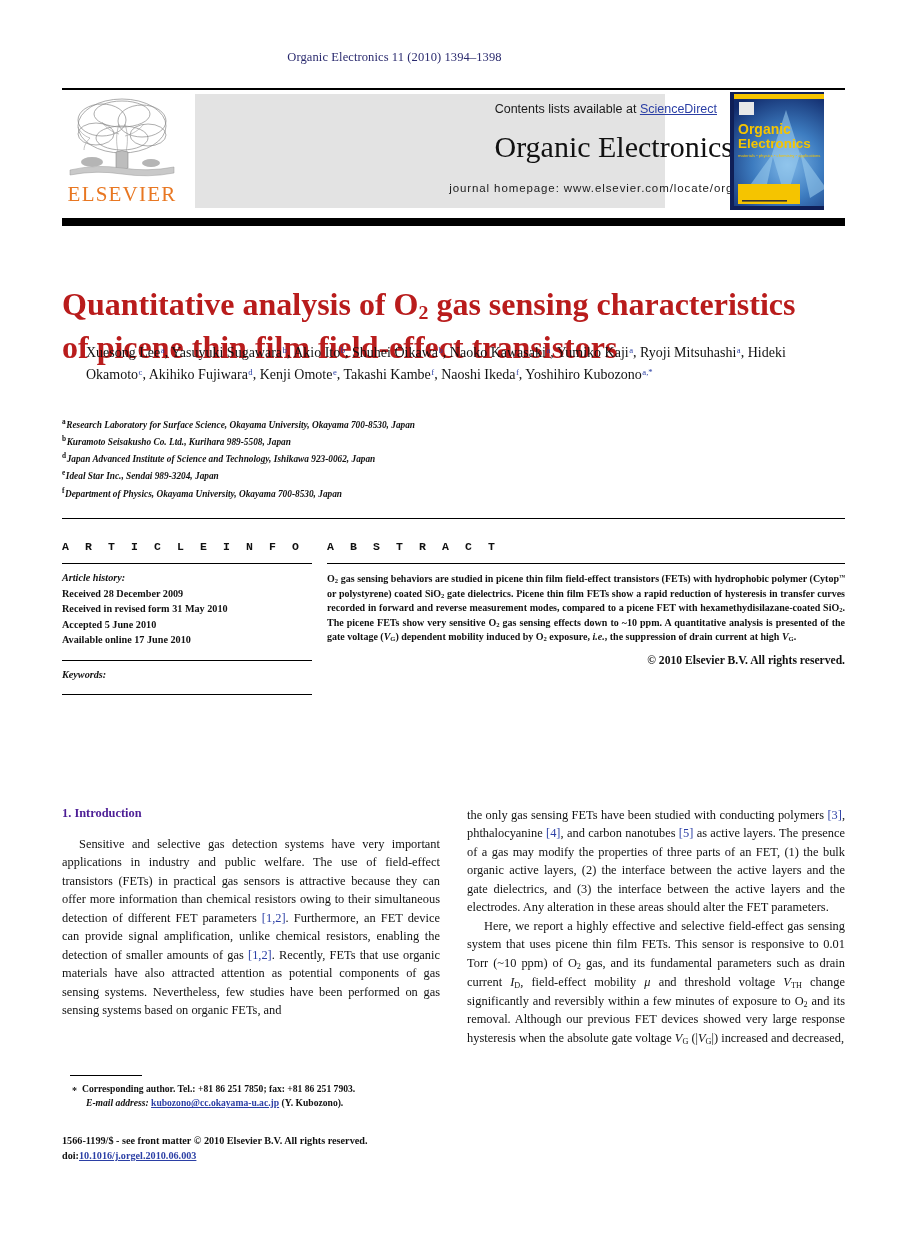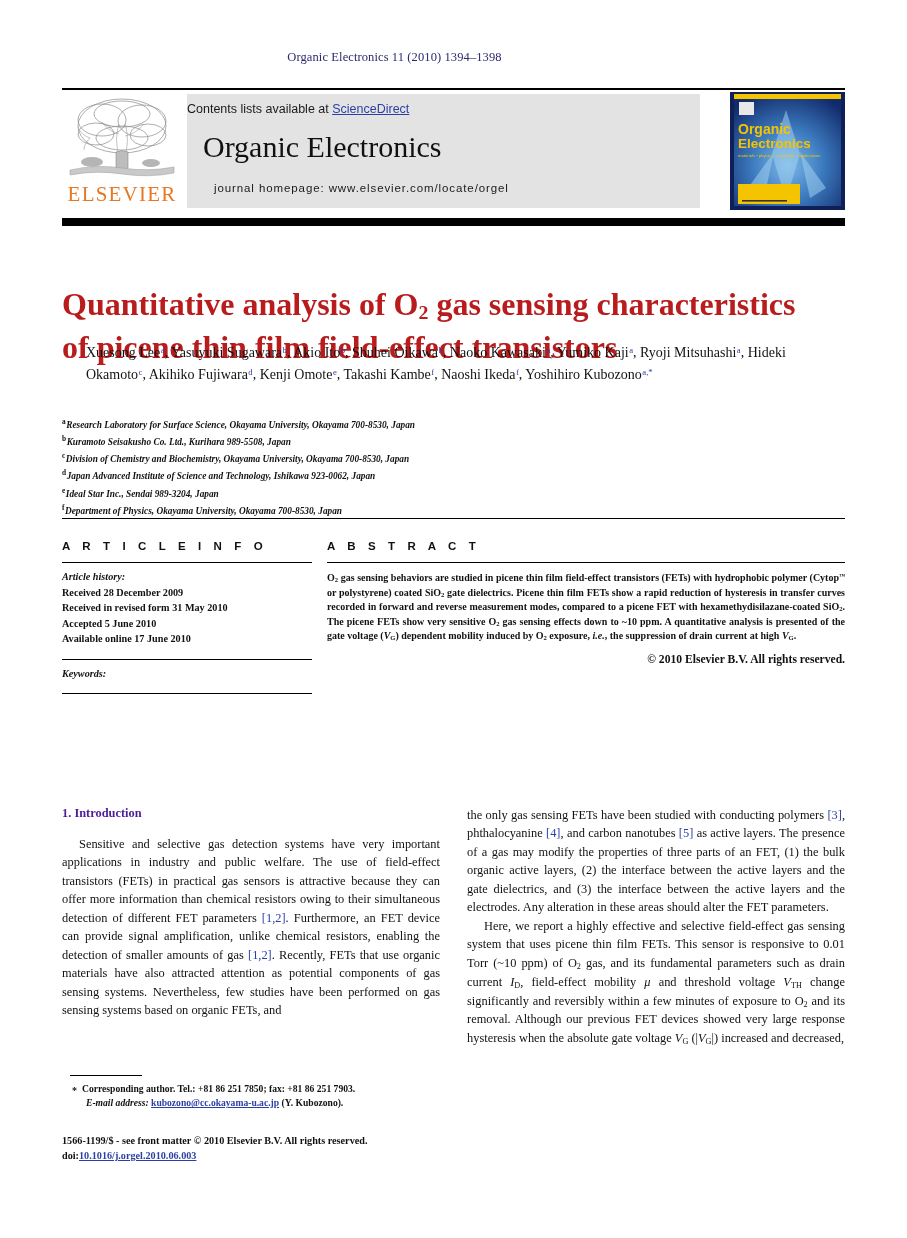--- a/index.html
+++ b/index.html
@@ -63,25 +63,25 @@
     left: 0; top: 90px;
     width: 120px;
     text-align: center;
     font-family: "Liberation Serif", serif;
     font-size: 21px;
     letter-spacing: 1.2px;
     color: #E87722;
   }
   .grey-box {
     position: absolute;
-    left: 125px; top: 2px;
-    width: 513px;
+    left: 133px; top: 2px;
+    width: 470px;
     height: 114px;
     background: #e3e3e3;
-    text-align: left;
+    text-align: right;
   }
   .contents-line {
     position: absolute;
     left: 0; top: 8px;
     width: 522px;
     font-family: "Liberation Sans", sans-serif;
     font-size: 12.5px;
     color: #1a1a1a;
   }
   .contents-line .sd {
@@ -102,21 +102,21 @@
     width: 522px;
     font-family: Liberation Sans, sans-serif;
     font-size: 11.5px;
     letter-spacing: 0.9px;
     color: #1a1a1a;
     margin-left: 27px;
   }
   .cover {
     position: absolute;
     left: 668px; top: 0px;
-    width: 115px;
+    width: 94px;
     height: 118px;
     background: #14235e;
     overflow: hidden;
   }
   .dark-bar {
     position: absolute;
     left: 62px; top: 218px;
     width: 783px;
     height: 8px;
     background: #000;
@@ -176,21 +176,21 @@
     background: #000;
   }
 
   
   .info-col {
     position: absolute;
     left: 62px; top: 540px;
     width: 250px;
   }
   .sec-head {
-    font-family: Liberation Sans, sans-serif;
+    font-family: Liberation Mono, monospace;
     font-weight: bold;
     font-size: 11.5px;
     letter-spacing: 4.6px;
     color: #111;
   }
   .thin-rule {
     height: 1px;
     background: #000;
     margin: 10px 0 0 0;
   }
@@ -381,21 +381,20 @@
 
   <h1 class="title">
     <span>Quantitative analysis of O</span><sub>2</sub><span> gas sensing characteristics of picene thin film field-effect transistors</span>
   </h1>
 
   <div class="authors"><span>Xuesong Lee</span><sup>a</sup>, <span>Yasuyuki Sugawara</span><sup>b</sup>, <span>Akio Ito</span><sup>b</sup>, <span>Shuhei Oikawa</span><sup>b</sup>, <span>Naoko Kawasaki</span><sup>a</sup>, <span>Yumiko Kaji</span><sup>a</sup>, <span>Ryoji Mitsuhashi</span><sup>a</sup>, <span>Hideki Okamoto</span><sup>c</sup>, <span>Akihiko Fujiwara</span><sup>d</sup>, <span>Kenji Omote</span><sup>e</sup>, <span>Takashi Kambe</span><sup>f</sup>, <span>Naoshi Ikeda</span><sup>f</sup>, <span>Yoshihiro Kubozono</span><sup>a,*</sup></div>
 
   <div class="affils">
       <div><span class="mark">a</span><span>Research Laboratory for Surface Science, Okayama University, Okayama 700-8530, Japan</span></div>
       <div><span class="mark">b</span><span>Kuramoto Seisakusho Co. Ltd., Kurihara 989-5508, Japan</span></div>
-      <div><span class="mark">c</span><span>Division of Chemistry and Biochemistry, Okayama University, Okayama 700-8530, Japan</span></div>
       <div><span class="mark">d</span><span>Japan Advanced Institute of Science and Technology, Ishikawa 923-0062, Japan</span></div>
       <div><span class="mark">e</span><span>Ideal Star Inc., Sendai 989-3204, Japan</span></div>
       <div><span class="mark">f</span><span>Department of Physics, Okayama University, Okayama 700-8530, Japan</span></div>
     </div>
 
   <div class="rule-above-info"></div>
 
   <div class="info-col">
     <div class="sec-head">A R T I C L E   I N F O</div>
     <div class="thin-rule"></div>

